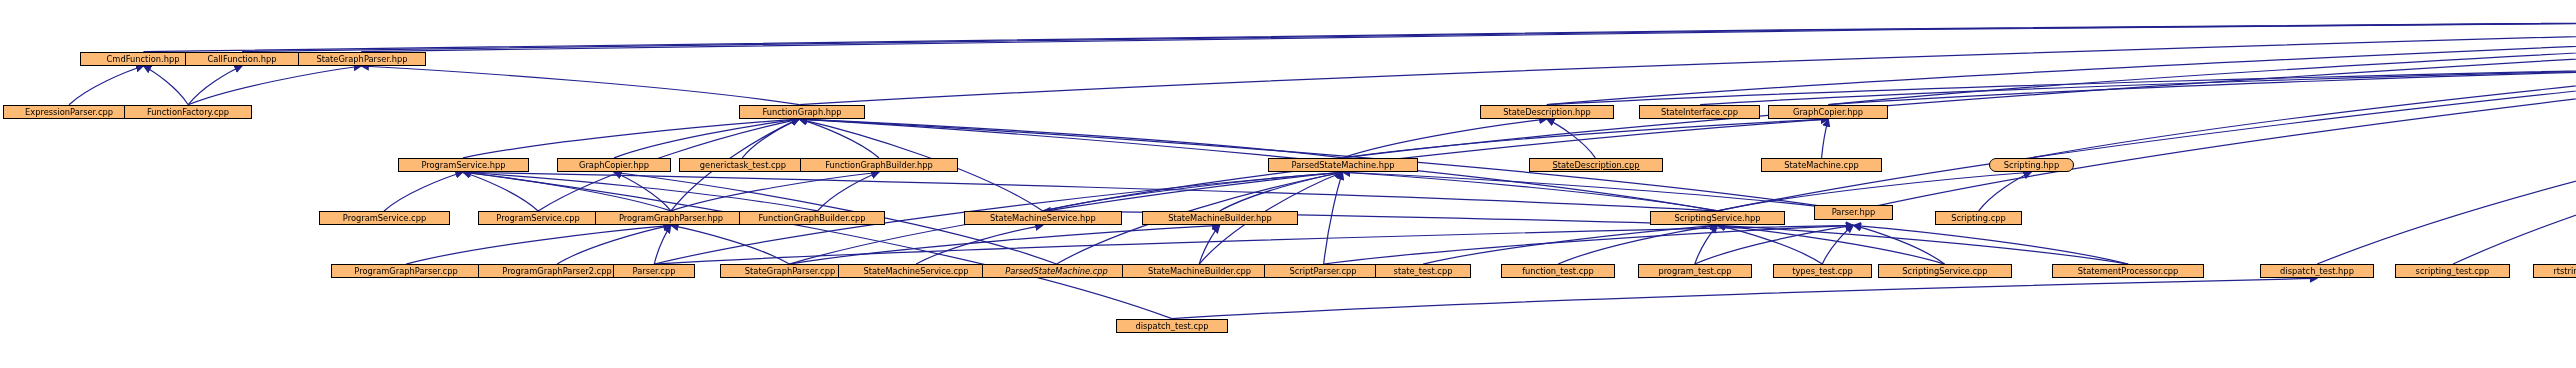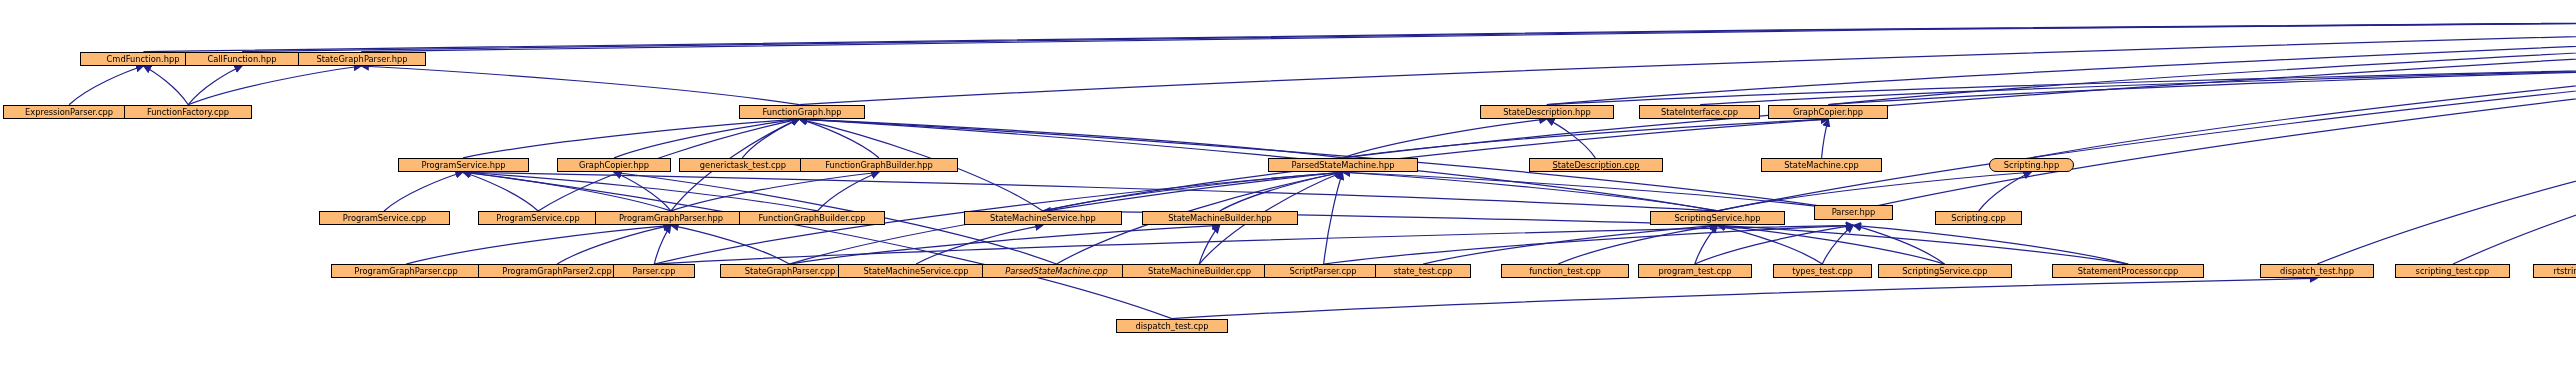--- a/index.html
+++ b/index.html
@@ -145,21 +145,21 @@
       <div class="node" style="left: 1935px; top: 211px; width: 87px; height: 14.4px;">Scripting.cpp</div>
       <div class="node" style="left: 331px; top: 264px; width: 150px; height: 14.4px;">ProgramGraphParser.cpp</div>
       <div class="node" style="left: 478px; top: 264px; width: 158px; height: 14.4px;">ProgramGraphParser2.cpp</div>
       <div class="node" style="left: 613px; top: 264px; width: 82px; height: 14.4px;">Parser.cpp</div>
       <div class="node" style="left: 720px; top: 264px; width: 140px; height: 14.4px;">StateGraphParser.cpp</div>
       <div class="node" style="left: 838px; top: 264px; width: 156px; height: 14.4px;">StateMachineService.cpp</div>
       <div class="node" style="left: 982px; top: 264px; width: 149px; height: 14.4px; font-style: italic;">ParsedStateMachine.cpp</div>
       <div class="node" style="left: 1122px; top: 264px; width: 155px; height: 14.4px;">StateMachineBuilder.cpp</div>
       <div class="node" style="left: 1264px; top: 264px; width: 118px; height: 14.4px;">ScriptParser.cpp</div>
       <div class="node" style="left: 1375px; top: 264px; width: 96px; height: 14.4px;">state_test.cpp</div>
-      <div class="node" style="left: 1501px; top: 264px; width: 128px; height: 14.4px;">function_test.cpp</div>
+      <div class="node" style="left: 1501px; top: 264px; width: 114px; height: 14.4px;">function_test.cpp</div>
       <div class="node" style="left: 1638px; top: 264px; width: 114px; height: 14.4px;">program_test.cpp</div>
       <div class="node" style="left: 1773px; top: 264px; width: 99px; height: 14.4px;">types_test.cpp</div>
       <div class="node" style="left: 1878px; top: 264px; width: 134px; height: 14.4px;">ScriptingService.cpp</div>
       <div class="node" style="left: 2052px; top: 264px; width: 152px; height: 14.4px;">StatementProcessor.cpp</div>
       <div class="node" style="left: 2260px; top: 264px; width: 114px; height: 14.4px;">dispatch_test.hpp</div>
       <div class="node" style="left: 2395px; top: 264px; width: 115px; height: 14.4px;">scripting_test.cpp</div>
       <div class="node" style="left: 2533px; top: 264px; width: 109px; height: 14.4px;">rtstring_test.cpp</div>
       <div class="node" style="left: 1116px; top: 319px; width: 112px; height: 14.4px;">dispatch_test.cpp</div>
     </div>
 </div>

